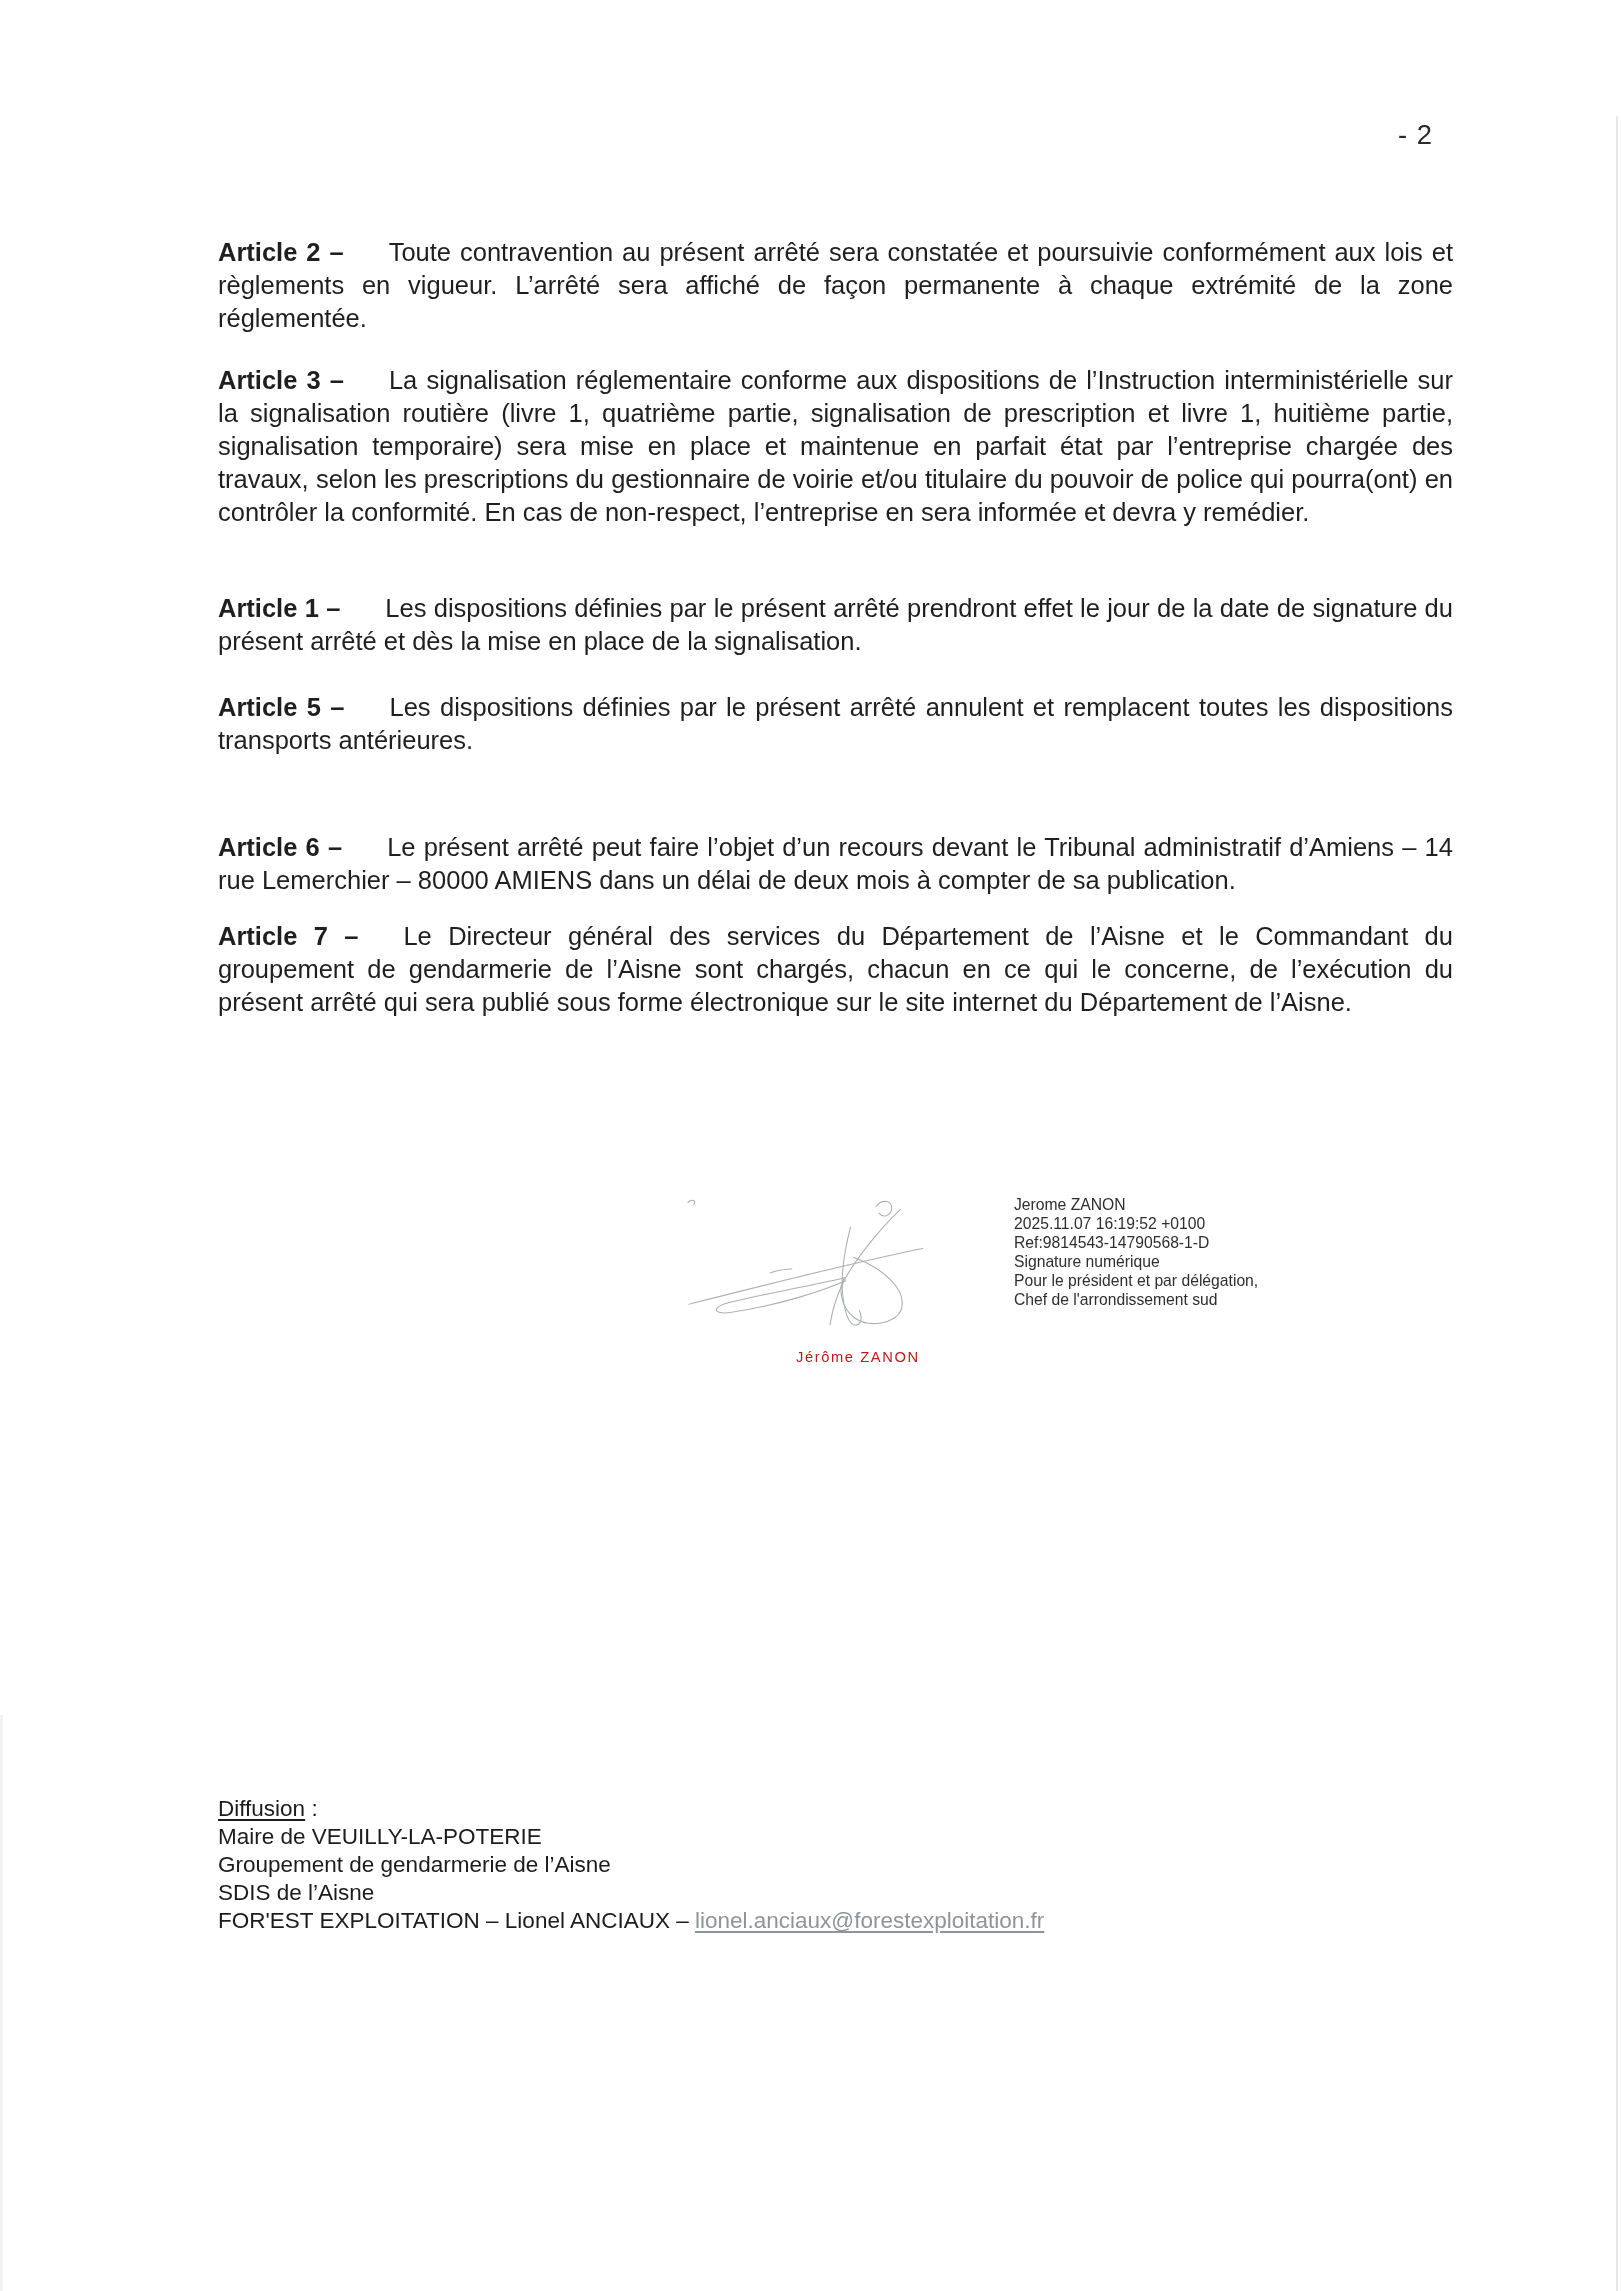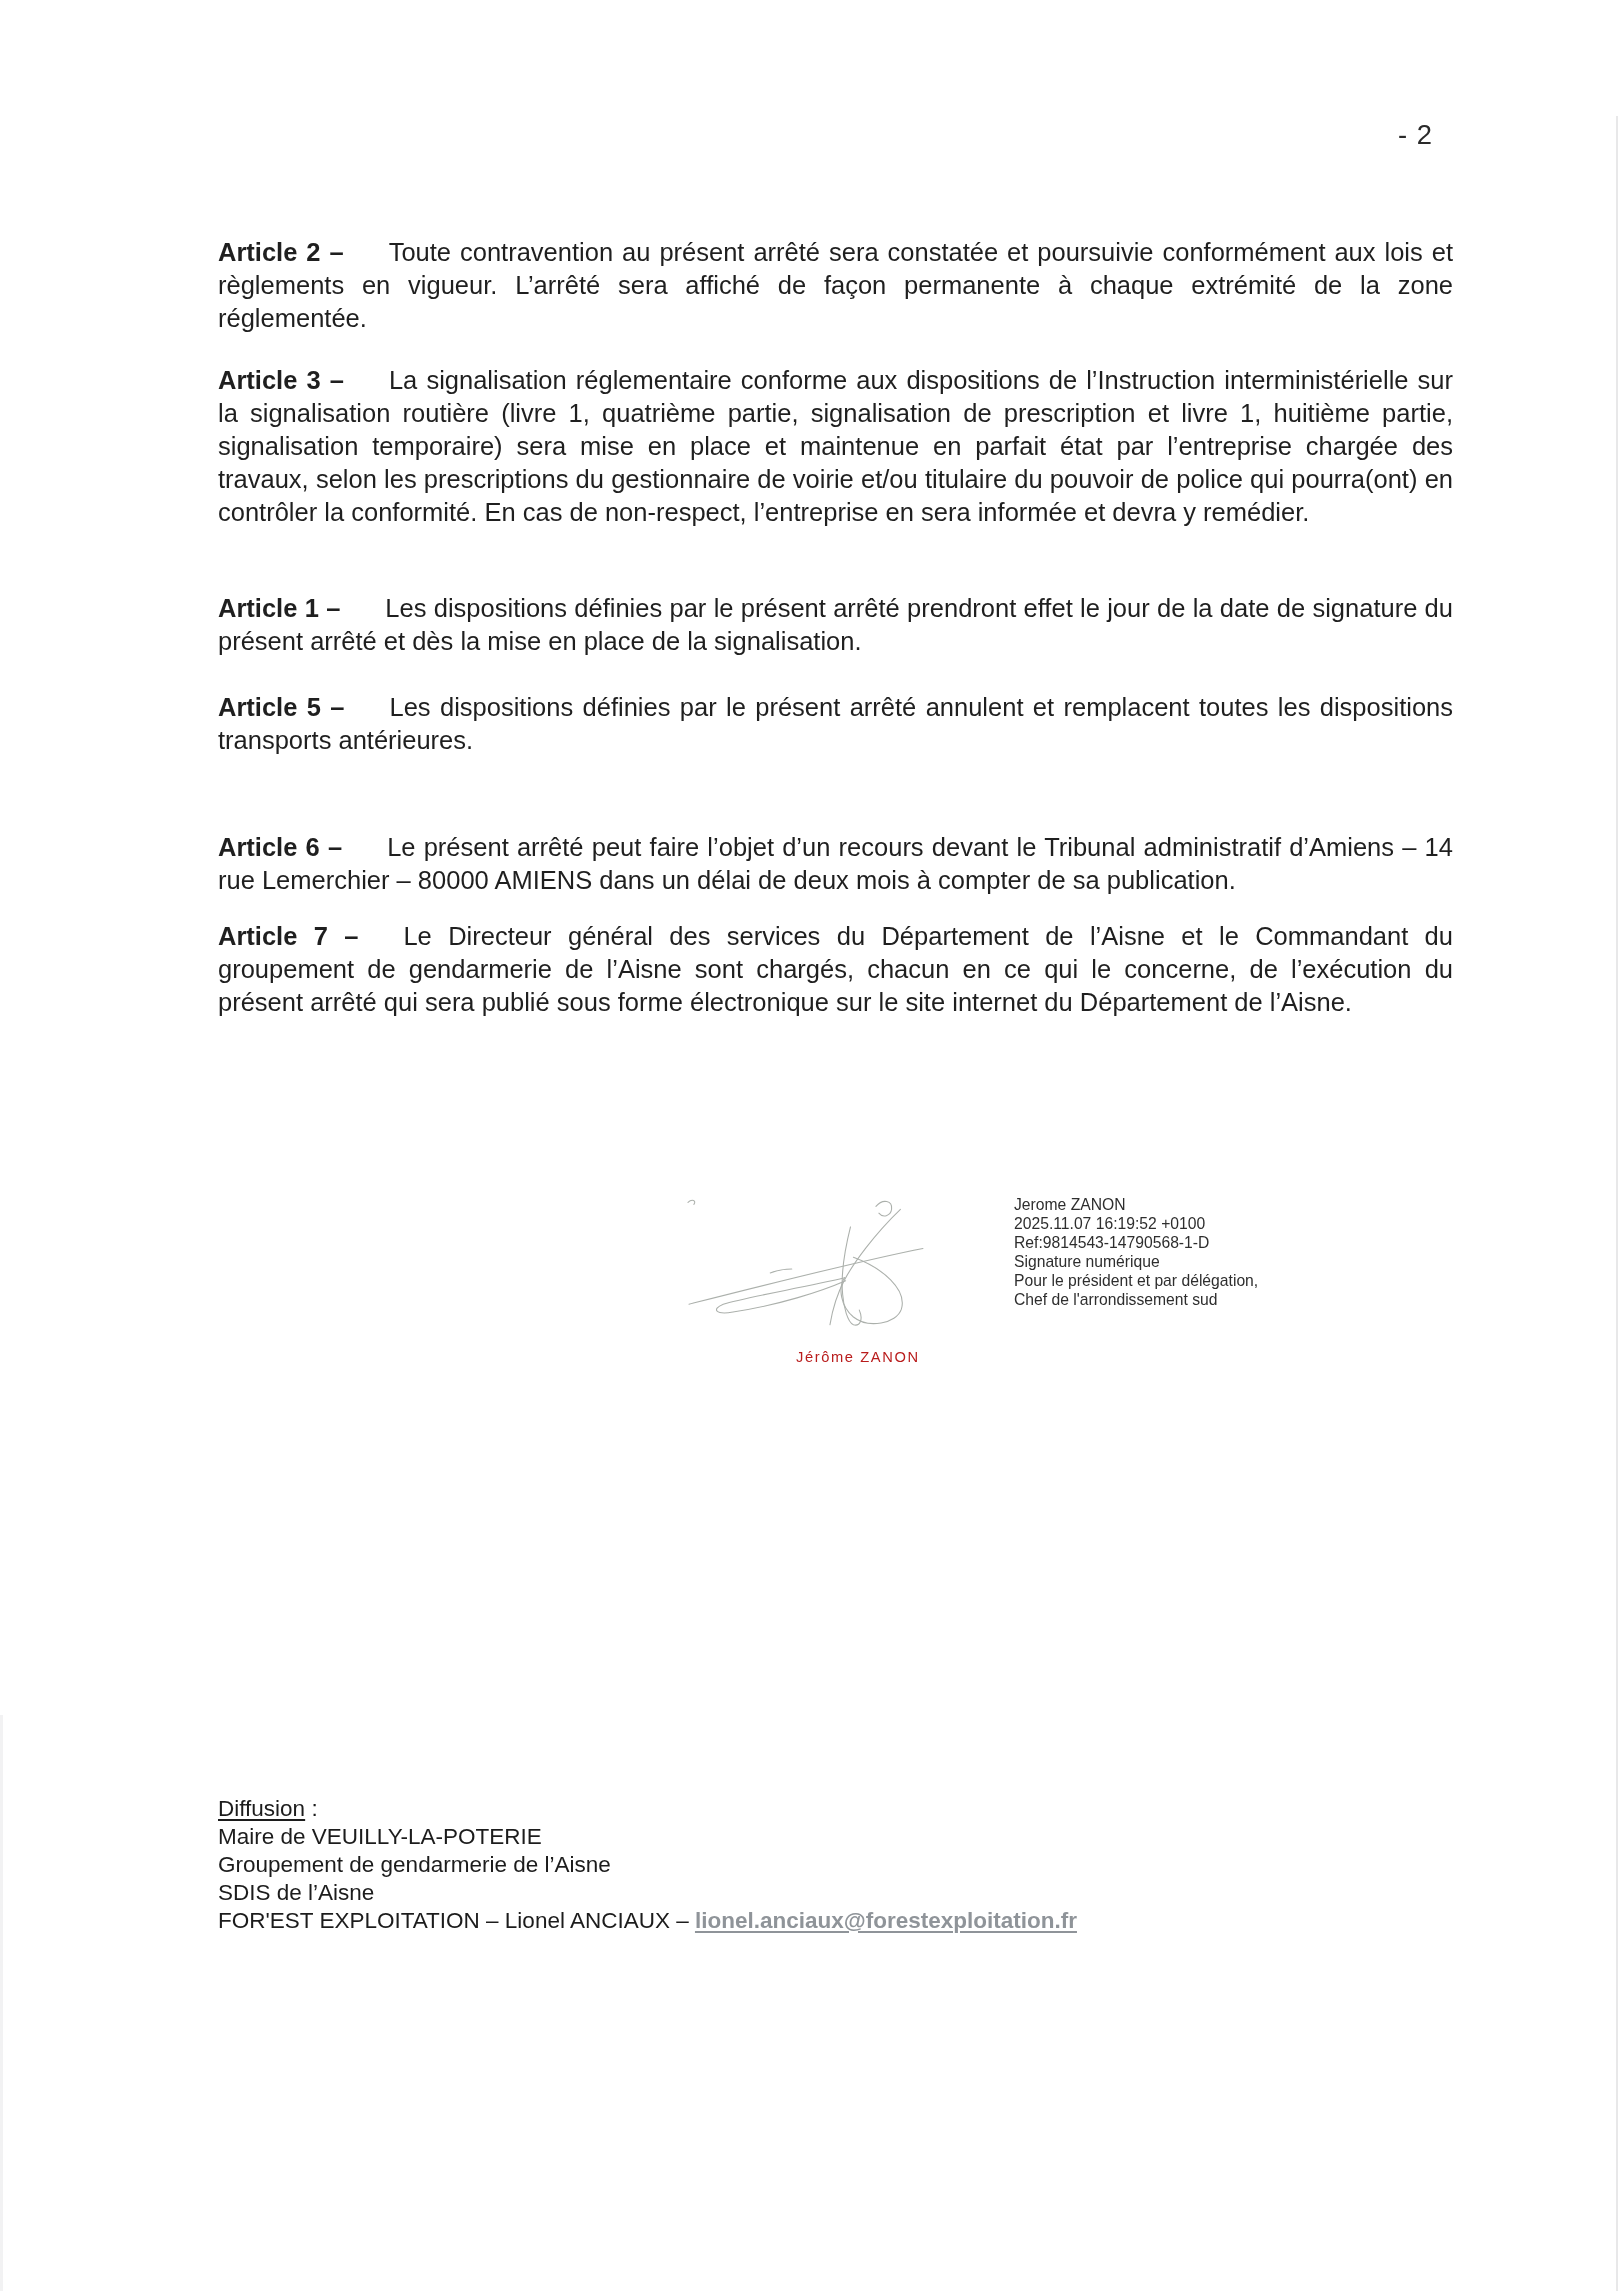--- a/index.html
+++ b/index.html
@@ -74,21 +74,20 @@
     width: 1235px;
     font-size: 22.5px;
     line-height: 28px;
     color: #1c1c1c;
   }
   .diffusion .u { text-decoration: underline; text-underline-offset: 2.9px; }
   .email-link {
     color: #8f9499;
     text-decoration: underline;
     text-underline-offset: 2.9px;
-    font-weight: bold;
   }
   .edge-right {
     position: absolute;
     top: 116px;
     right: 2.9px;
     width: 2px;
     height: 2176px;
     background: rgba(90, 95, 100, 0.14);
   }
   .edge-left {

